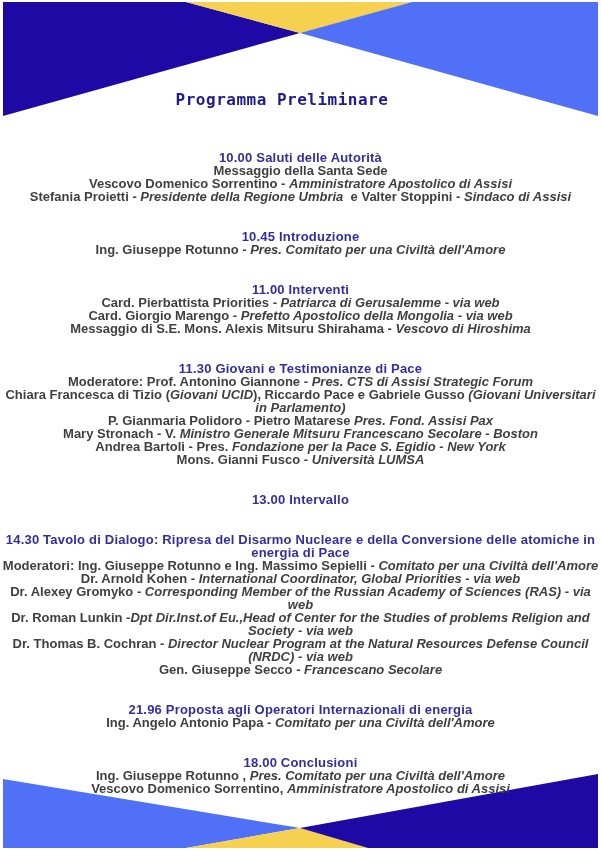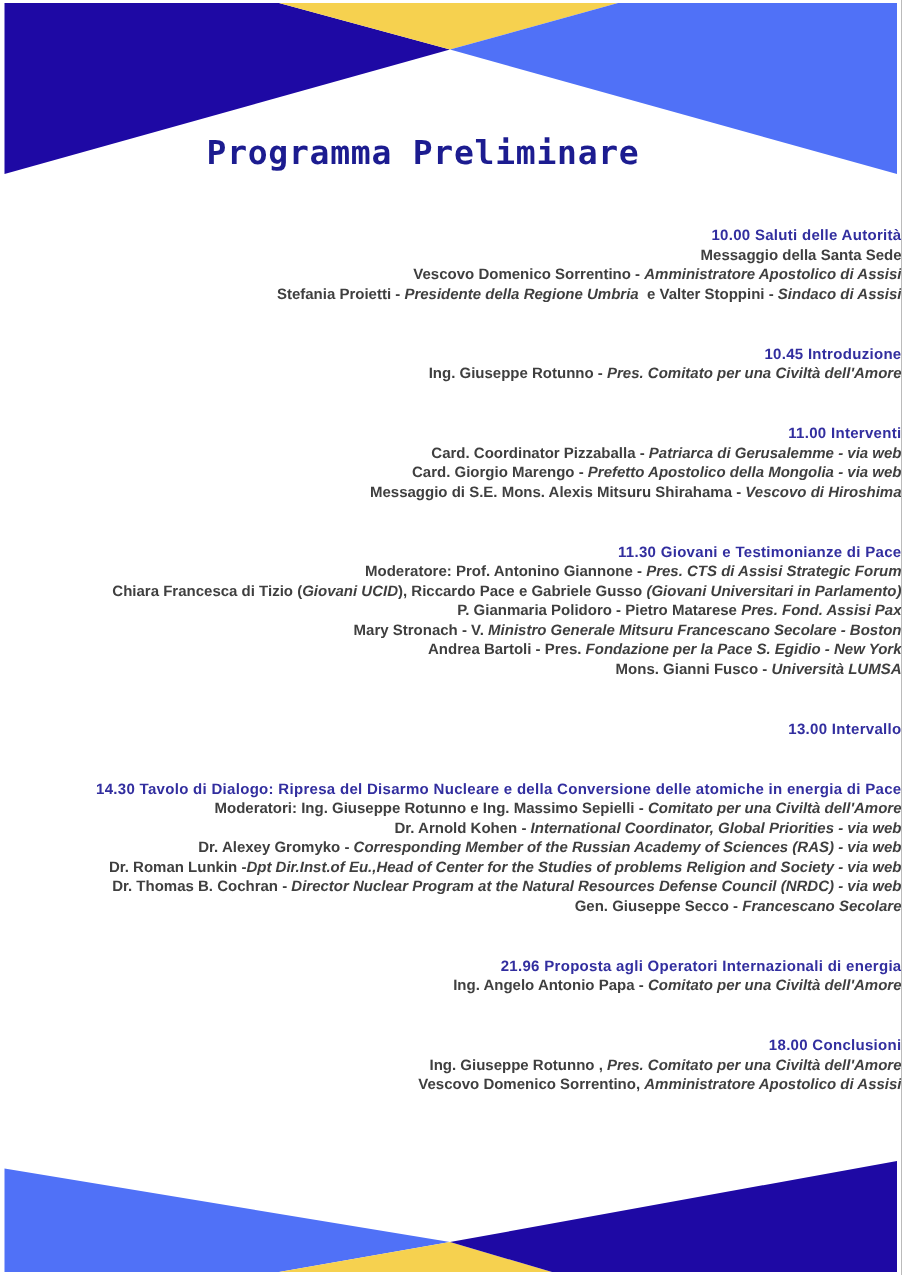--- a/index.html
+++ b/index.html
@@ -11,30 +11,30 @@
     font-family:"Liberation Sans", sans-serif;
     margin:0 auto;
   }
   .deco{position:absolute;inset:0;width:601px;height:850px;display:block;}
   .title{
     position:absolute;
     top:90px;left:0;width:564px;
     text-align:center;
     font-family:"DejaVu Sans Mono", monospace;
     font-weight:700;
-    font-size:22px;
+    font-size:16px;
     letter-spacing:0.5px;
     color:#1c1c90;
   }
   .program{
     position:absolute;
     top:151px;left:0;width:601px;
-    text-align:right;
+    text-align:center;
     color:#3f3f3f;
-    font-size:10px;
+    font-size:13px;
     line-height:13px;
   }
   .section{margin-bottom:27px;}
   .section-header{
     font-weight:700;
     color:#322e9f;
     letter-spacing:0.2px;
   }
   .line{white-space:pre-wrap;font-weight:bold;}
   .it{font-style:italic;}
@@ -61,21 +61,21 @@
         <div class="line"><span>Messaggio della Santa Sede</span></div>
         <div class="line"><span>Vescovo Domenico Sorrentino - </span><span class="it">Amministratore Apostolico di Assisi</span></div>
         <div class="line"><span>Stefania Proietti - </span><span class="it">Presidente della Regione Umbria </span><span> e Valter Stoppini - </span><span class="it">Sindaco di Assisi</span></div>
       </div>
       <div class="section">
         <div class="section-header">10.45 Introduzione</div>
         <div class="line"><span>Ing. Giuseppe Rotunno - </span><span class="it">Pres. Comitato per una Civiltà dell'Amore</span></div>
       </div>
       <div class="section">
         <div class="section-header">11.00 Interventi</div>
-        <div class="line"><span>Card. Coordinator Pizzaballa - </span><span class="it">Patriarca di Gerusalemme - via web</span></div>
+        <div class="line"><span>Card. Pierbattista Priorities - </span><span class="it">Patriarca di Gerusalemme - via web</span></div>
         <div class="line"><span>Card. Giorgio Marengo - </span><span class="it">Prefetto Apostolico della Mongolia - via web</span></div>
         <div class="line"><span>Messaggio di S.E. Mons. Alexis Mitsuru Shirahama - </span><span class="it">Vescovo di Hiroshima</span></div>
       </div>
       <div class="section">
         <div class="section-header">11.30 Giovani e Testimonianze di Pace</div>
         <div class="line"><span>Moderatore: Prof. Antonino Giannone - </span><span class="it">Pres. CTS di Assisi Strategic Forum</span></div>
         <div class="line"><span>Chiara Francesca di Tizio (</span><span class="it">Giovani UCID</span><span>), Riccardo Pace e Gabriele Gusso </span><span class="it">(Giovani Universitari in Parlamento)</span></div>
         <div class="line"><span>P. Gianmaria Polidoro - Pietro Matarese </span><span class="it">Pres. Fond. Assisi Pax</span></div>
         <div class="line"><span>Mary Stronach - V. </span><span class="it">Ministro Generale Mitsuru Francescano Secolare - Boston</span></div>
         <div class="line"><span>Andrea Bartoli - Pres. </span><span class="it">Fondazione per la Pace S. Egidio - New York</span></div>

